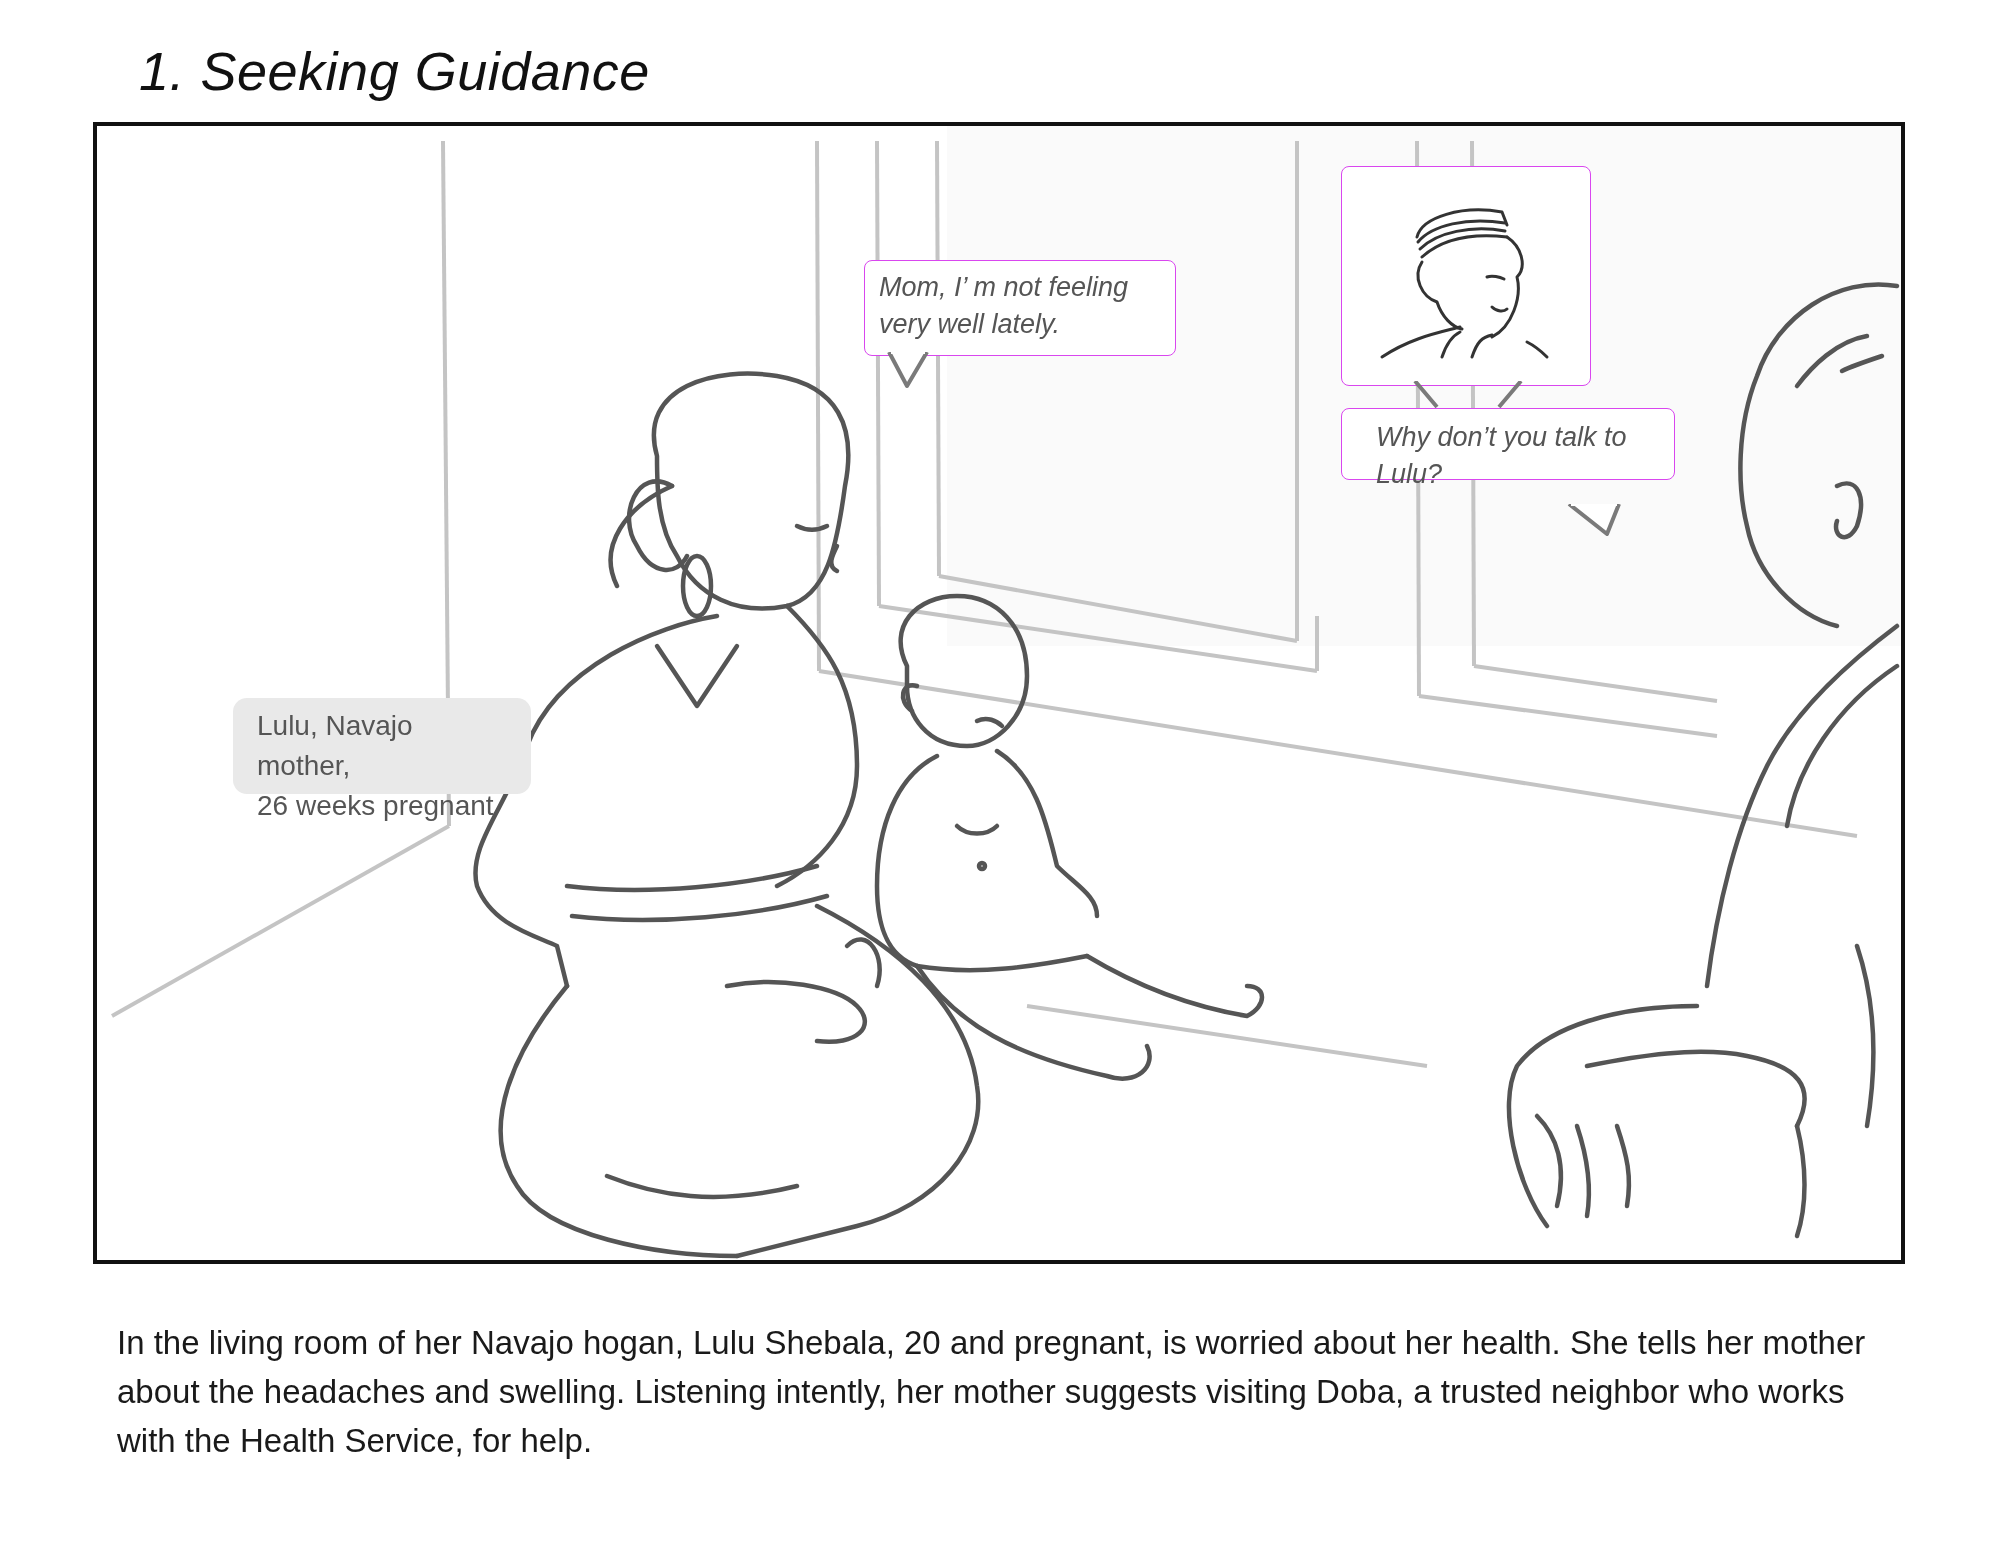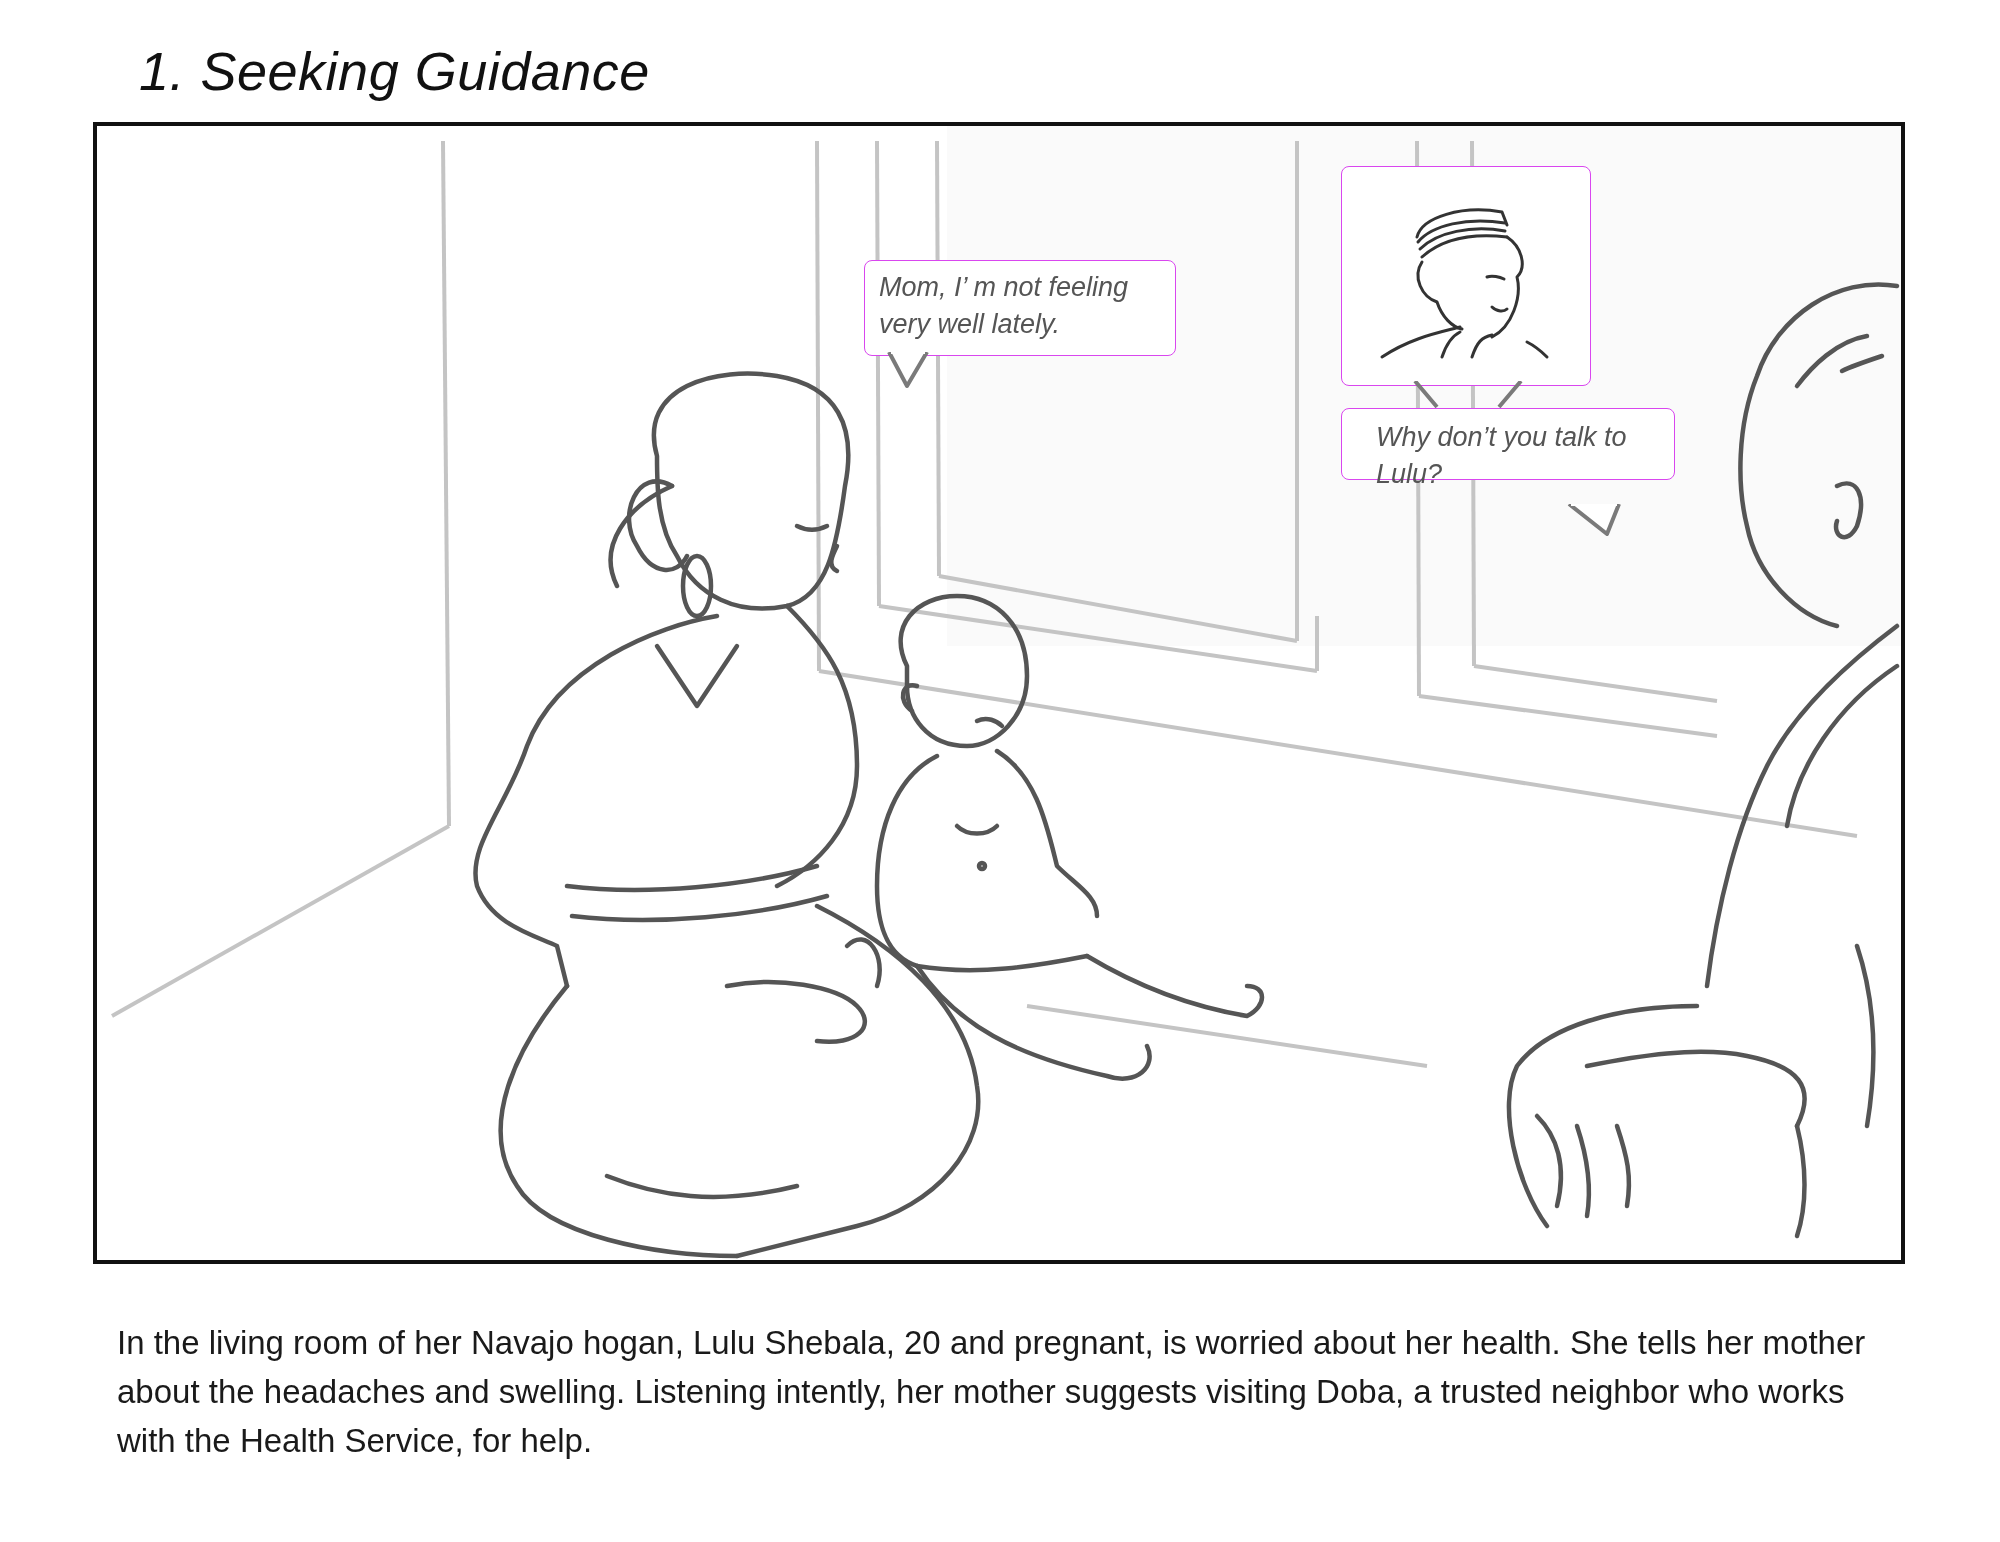--- a/index.html
+++ b/index.html
@@ -139,17 +139,21 @@
 
   <div class="bubble" style="left:1244px; top:282px; width:334px; height:72px; padding:10px 34px;">
     <div>Why don’t you talk to</div>
     <div>Lulu?</div>
   </div>
   <svg style="position:absolute; left:1470px; top:378px;" width="70" height="40">
     <path d="M2 0 L 40 30 L 52 0" fill="#fff" stroke="#7a7a7a" stroke-width="4" stroke-linejoin="round"></path>
     <rect x="4" y="-4" width="46" height="6" fill="#fff"></rect>
   </svg>
 
+  <div class="label-tag" style="left:136px; top:572px; width:298px; height:96px; padding-left:24px;">
+    <div>Lulu, Navajo mother,</div>
+    <div>26 weeks pregnant</div>
+  </div>
 </div>
 
 <div class="caption">
   <p> In the living room of her Navajo hogan, Lulu Shebala, 20 and pregnant, is worried about her health. She tells her mother about the headaches and swelling. Listening intently, her mother suggests visiting Doba, a trusted neighbor who works with the Health Service, for help.</p>
 </div>
 
 </body></html>

